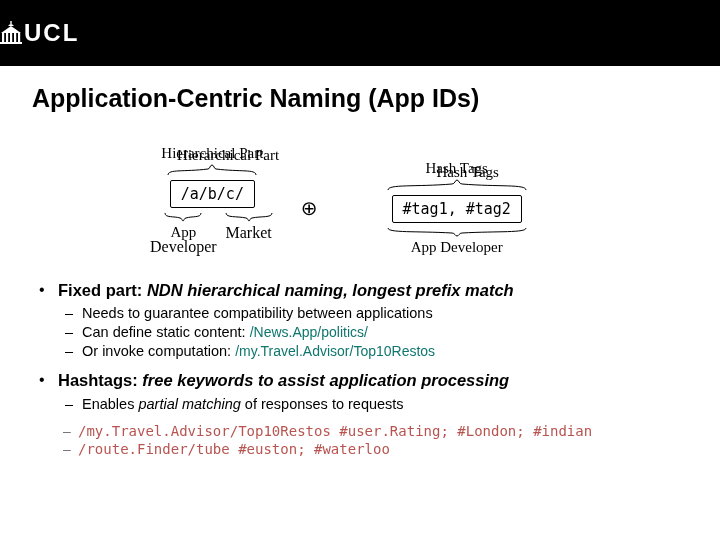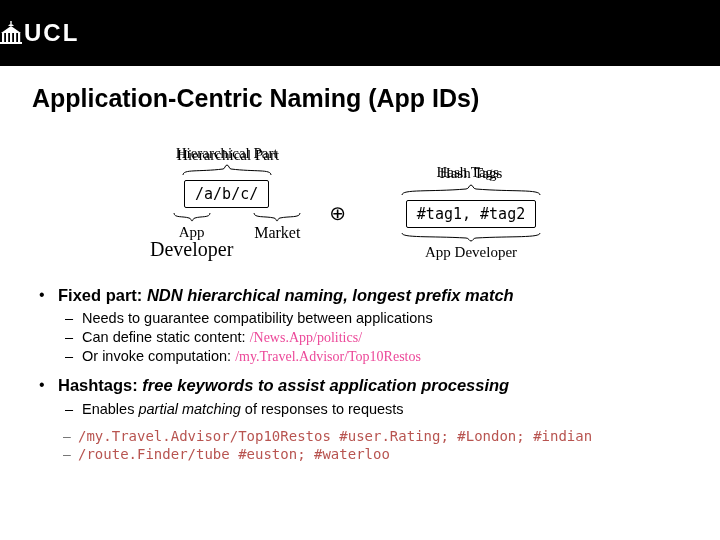--- a/index.html
+++ b/index.html
@@ -15,21 +15,21 @@
   ul.b1>li{position:relative;padding-left:26px;font-size:16.5px;line-height:1.22;margin:0 0 10px 0}
   ul.b1>li::before{content:"•";position:absolute;left:7px;top:0;font-size:16px}
   ul.b2{list-style:none;margin:4px 0 10px 0;padding:0}
   ul.b2>li{position:relative;padding-left:24px;font-size:14.5px;line-height:1.28;margin:0}
   ul.b2>li::before{content:"–";position:absolute;left:7px;top:0}
   ul.b3{list-style:none;margin:0 0 0 0;padding:0}
   ul.b3>li{position:relative;padding-left:20px;font-size:14px;line-height:1.28;margin:0;color:#777}
   ul.b3>li::before{content:"–";position:absolute;left:5px;top:0}
   .bold{font-weight:700}
   .ital{font-style:italic}
-  .code{font-family:Liberation Serif, serif;color:#ec4899;font-size:14px}
+  .code{font-family:Liberation Sans, sans-serif;color:#0f766e;font-size:14px}
   .codeL{font-family:"Consolas","Menlo",monospace;color:#B85450;font-size:14px}
   .diagram{width:380px;margin:6px auto 22px auto}
   .dia-row{display:flex;justify-content:center;align-items:flex-end;gap:40px}
   .dia-group{text-align:center}
   .dia-label-top{font-family:Georgia,serif;font-size:15px;margin-bottom:0}
   .dia-box{font-family:"Consolas","Menlo",monospace;font-size:15px;border:1px solid #000;border-radius:2px;padding:4px 10px;display:inline-block;background:#fff}
 </style>
 </head>
 <body>
 
@@ -76,29 +76,29 @@
 
   <div style="margin:-58px auto 24px auto;width:420px">
     <div style="display:flex;justify-content:center;align-items:flex-end;gap:26px">
 
       <div style="text-align:center">
         <div style="font-family:Georgia,serif;font-size:15px">Hierarchical Part</div>
         <svg width="96" height="12" viewBox="0 0 96 12">
           <path d="M4 11 C4 5 20 8 44 5 C46 5 46 1 48 1 C50 1 50 5 52 5 C76 8 92 5 92 11" fill="none" stroke="#000" stroke-width="1"></path>
         </svg>
         <div class="dia-box">/a/b/c/</div>
-        <div style="display:flex;gap:18px;justify-content:center">
+        <div style="display:flex;gap:6px;justify-content:center">
           <div>
             <svg width="42" height="10" viewBox="0 0 42 10">
               <path d="M3 1 C3 6 12 4 18 6 C20 6 20 9 21 9 C22 9 22 6 24 6 C30 4 39 6 39 1" fill="none" stroke="#000" stroke-width="1"></path>
             </svg>
             <div style="font-family:Georgia,serif;font-size:15px;margin-top:-2px">
               <span>App</span>
             </div>
-            <div style="font-family:Georgia,serif;font-size:20px;margin-top:-3px">Developer</div>
+            <div style="font-family:Georgia,serif;font-size:16px;margin-top:-3px">Developer</div>
           </div>
           <div>
             <svg width="52" height="10" viewBox="0 0 52 10">
               <path d="M3 1 C3 6 14 4 23 6 C25 6 25 9 26 9 C27 9 27 6 29 6 C38 4 49 6 49 1" fill="none" stroke="#000" stroke-width="1"></path>
             </svg>
             <div style="font-family:Georgia,serif;font-size:16px;margin-top:-2px">Market</div>
           </div>
         </div>
       </div>
 

